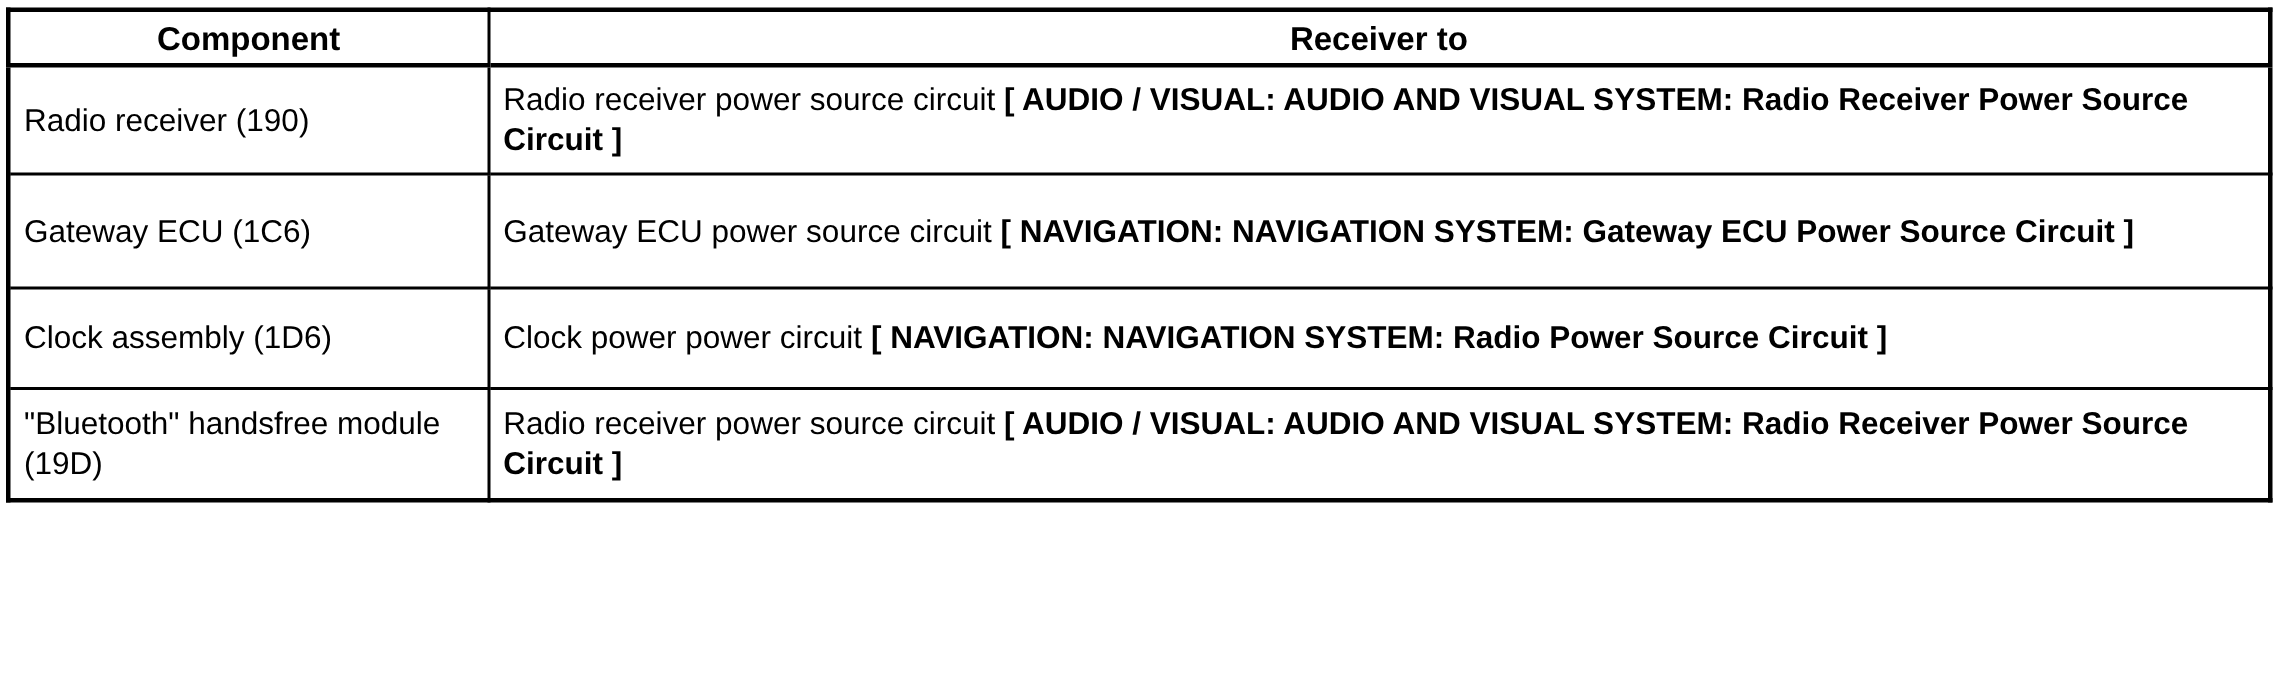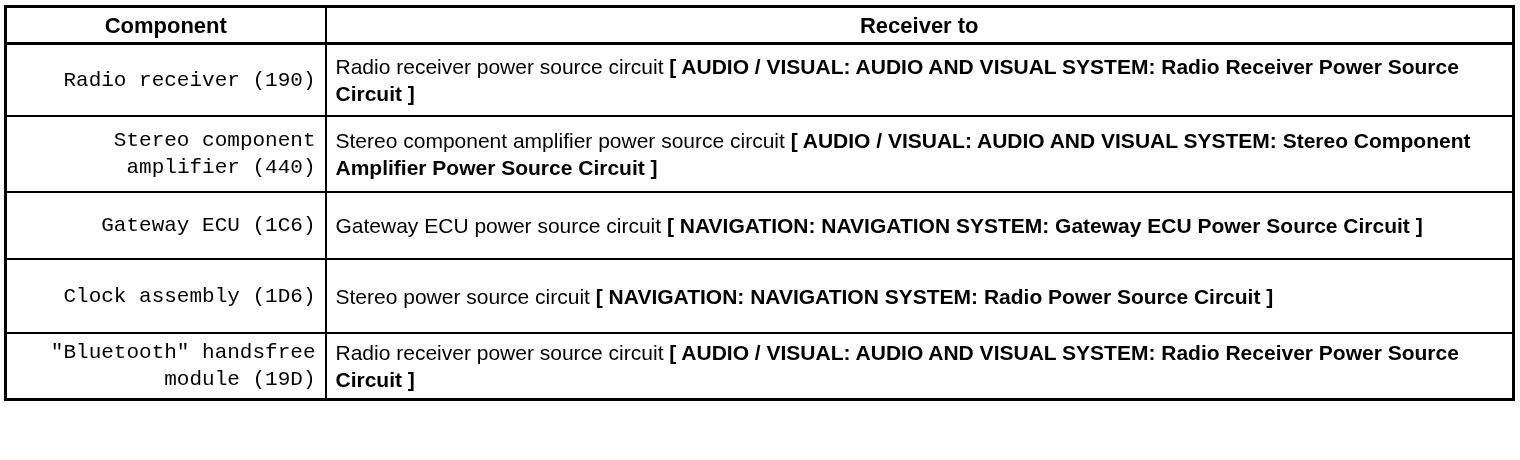--- a/index.html
+++ b/index.html
@@ -43,21 +43,21 @@
     border-bottom: 3px solid #000000;
   }
   col.col-component { width: 320px; }
   tbody tr:nth-child(1) td { height: 60px; }
   tbody tr:nth-child(2) td { height: 64px; }
   tbody tr:nth-child(3) td { height: 55px; }
   tbody tr:nth-child(4) td { height: 62px; }
   tbody tr:nth-child(5) td { height: 32px; margin-top: 32px; }
   tbody tr:nth-child(6) td { height: 60px; }
   .proceed-bold { font-weight: bold; }
-  .component-cell { text-align: right; font-family: Liberation Mono, monospace; }
+  .component-cell { text-align: left; }
 </style>
 </head>
 <body>
 
 <div class="page">
   <table class="proceed-table">
     <colgroup>
       <col class="col-component">
       <col class="col-proceed">
     </colgroup>
@@ -66,30 +66,26 @@
         <th>Component</th>
         <th>Receiver to</th>
       </tr>
     </thead>
     <tbody>
       <tr>
         <td class="component-cell">Radio receiver (190)</td>
         <td class="proceed-cell"><span>Radio receiver power source circuit </span><span class="proceed-bold">[ AUDIO / VISUAL: AUDIO AND VISUAL SYSTEM: Radio Receiver Power Source Circuit ]</span></td>
       </tr>
       <tr>
-        <td class="component-cell">Stereo component amplifier (440)</td>
-        <td class="proceed-cell"><span>Stereo component amplifier power source circuit </span><span class="proceed-bold">[ AUDIO / VISUAL: AUDIO AND VISUAL SYSTEM: Stereo Component Amplifier Power Source Circuit ]</span></td>
-      </tr>
-      <tr>
         <td class="component-cell">Gateway ECU (1C6)</td>
         <td class="proceed-cell"><span>Gateway ECU power source circuit </span><span class="proceed-bold">[ NAVIGATION: NAVIGATION SYSTEM: Gateway ECU Power Source Circuit ]</span></td>
       </tr>
       <tr>
         <td class="component-cell">Clock assembly (1D6)</td>
-        <td class="proceed-cell"><span>Stereo power source circuit </span><span class="proceed-bold">[ NAVIGATION: NAVIGATION SYSTEM: Radio Power Source Circuit ]</span></td>
+        <td class="proceed-cell"><span>Clock power power circuit </span><span class="proceed-bold">[ NAVIGATION: NAVIGATION SYSTEM: Radio Power Source Circuit ]</span></td>
       </tr>
       <tr>
         <td class="component-cell">"Bluetooth" handsfree module (19D)</td>
         <td class="proceed-cell"><span>Radio receiver power source circuit </span><span class="proceed-bold">[ AUDIO / VISUAL: AUDIO AND VISUAL SYSTEM: Radio Receiver Power Source Circuit ]</span></td>
       </tr>
     </tbody>
   </table>
 </div>
 
 </body></html>

